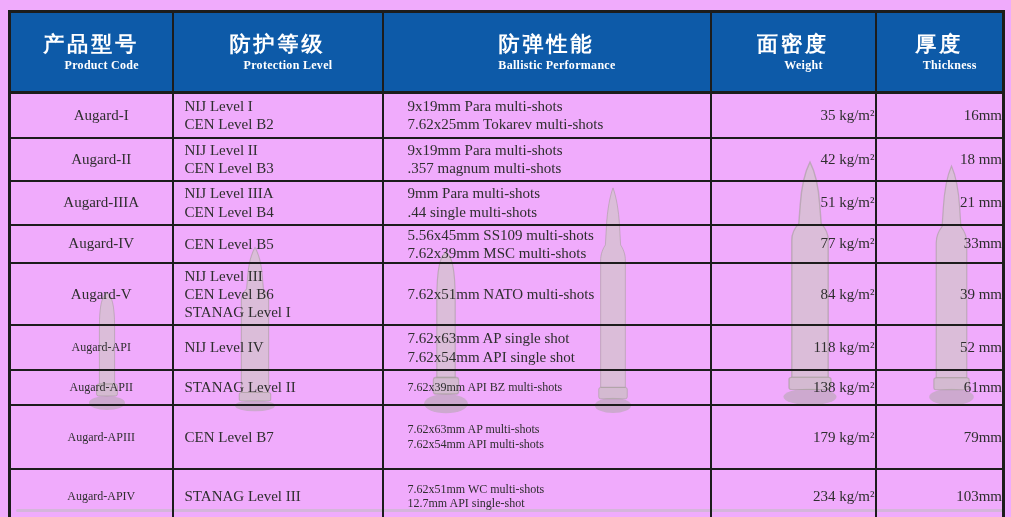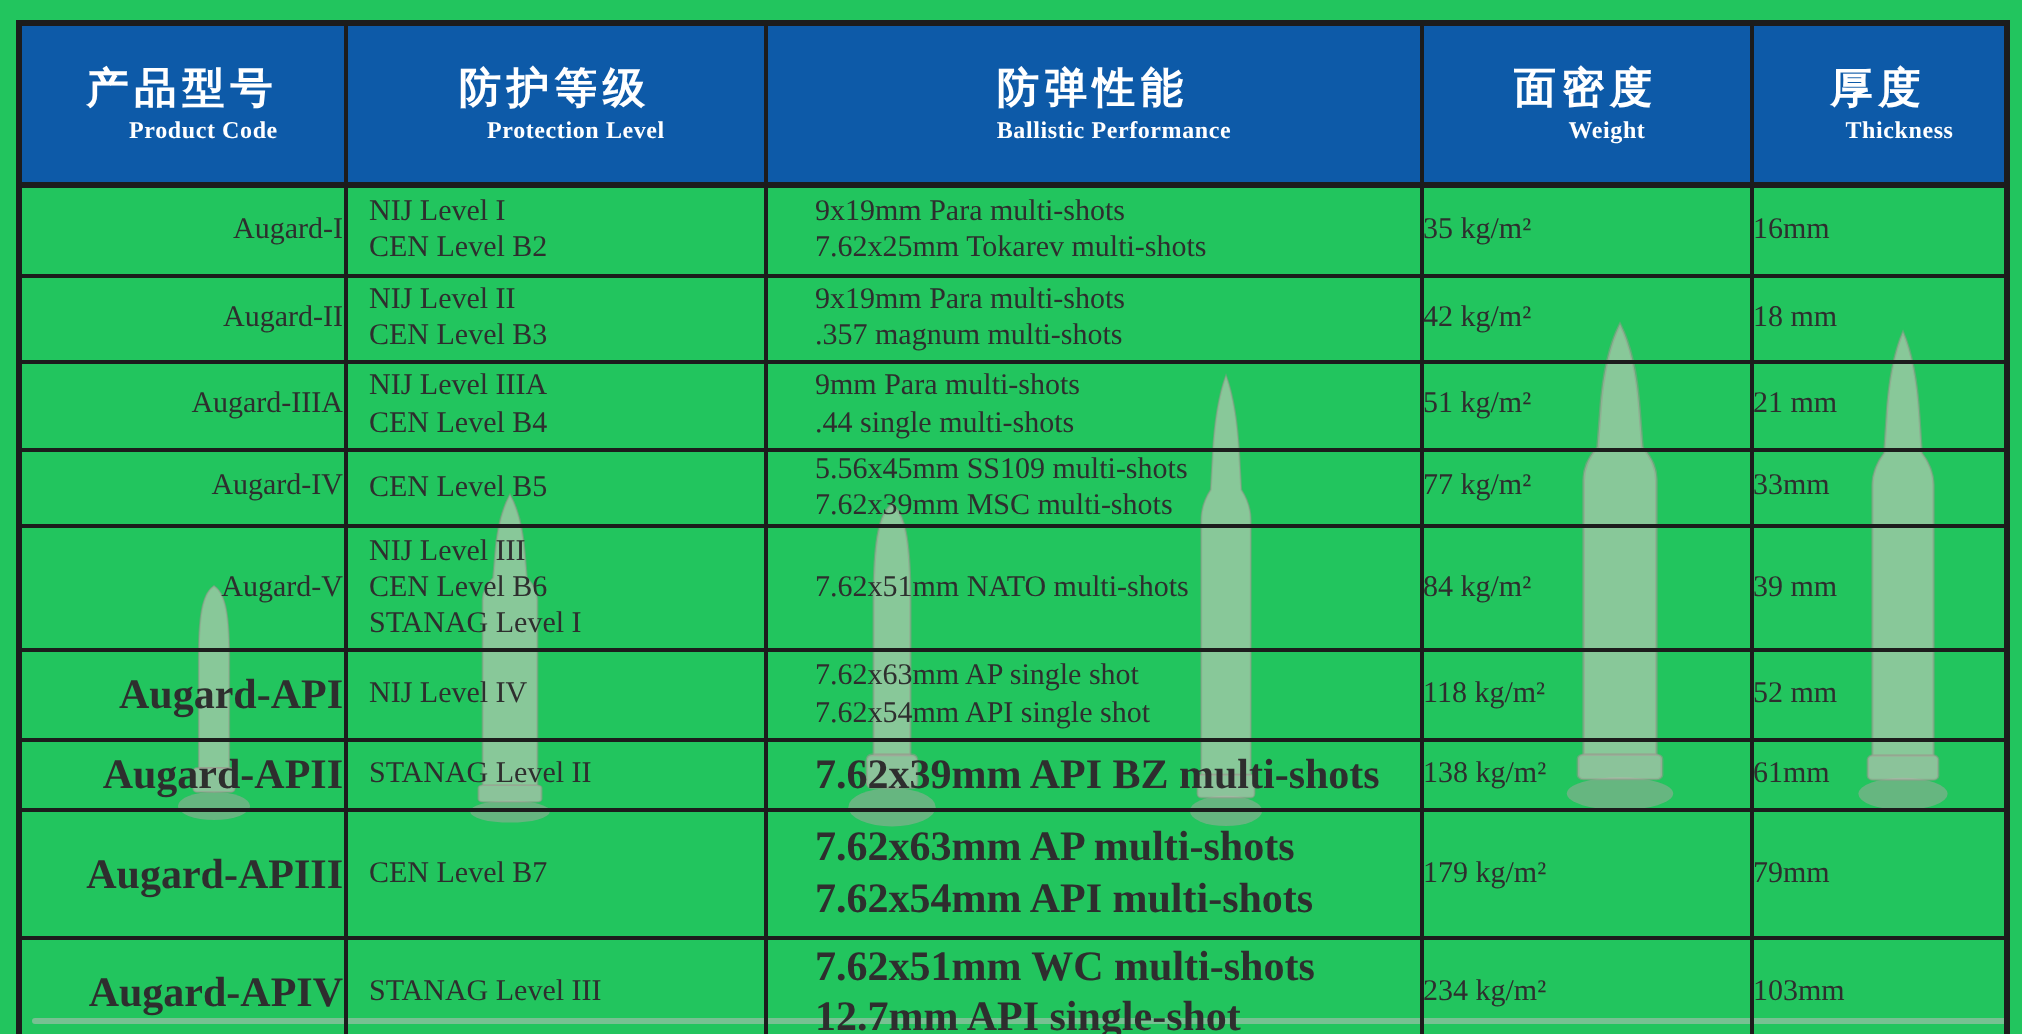--- a/index.html
+++ b/index.html
@@ -1,19 +1,19 @@
 <!DOCTYPE html>
 <html><head>
 <meta charset="utf-8">
 <style>
   html,body{margin:0;padding:0;background:#ffffff;}
   #stage{
     position:relative;
     width:1011px;height:517px;
-    background:#22c55e;
+    background:#f0abfc;
     overflow:hidden;
     font-family:"Liberation Serif","DejaVu Serif",serif;
     color:#2e2e2e;
   }
   
   .bullet{position:absolute;z-index:1;}
   
   .table-wrap{position:absolute;left:8px;top:10px;z-index:2;}
   table{
     border-collapse:collapse;
@@ -27,25 +27,25 @@
     background:#0d5aa8;
     color:#ffffff;
     border-bottom:3px solid #1c1c1c;
     height:78px;
     text-align:center;
     vertical-align:middle;
   }
   thead .zh{font-size:21px;font-weight:bold;letter-spacing:3px;line-height:1.25;}
   thead .en{font-size:12px;font-weight:bold;letter-spacing:.3px;line-height:1.25;margin-left:21px;}
   td{font-size:15px;vertical-align:middle;background:transparent;}
-  td.code{padding-left:20px;text-align:right;}
+  td.code{padding-left:20px;text-align:center;}
   td.protection{padding-left:11px;text-align:left;line-height:1.22;}
   td.ballistic{padding-left:24px;text-align:left;line-height:1.22;}
-  td.num{text-align:left;}
-  .bold{font-weight:bold;font-size:21px;}
+  td.num{text-align:right;}
+  .bold{font-weight:normal;font-size:12px;}
   
   .bottom-shadow{
     position:absolute;left:16px;top:509px;width:988px;height:3px;
     background:#bdbdbd;opacity:.55;border-radius:2px;z-index:0;
   }
 </style>
 </head>
 <body>
 
 <div id="stage">

